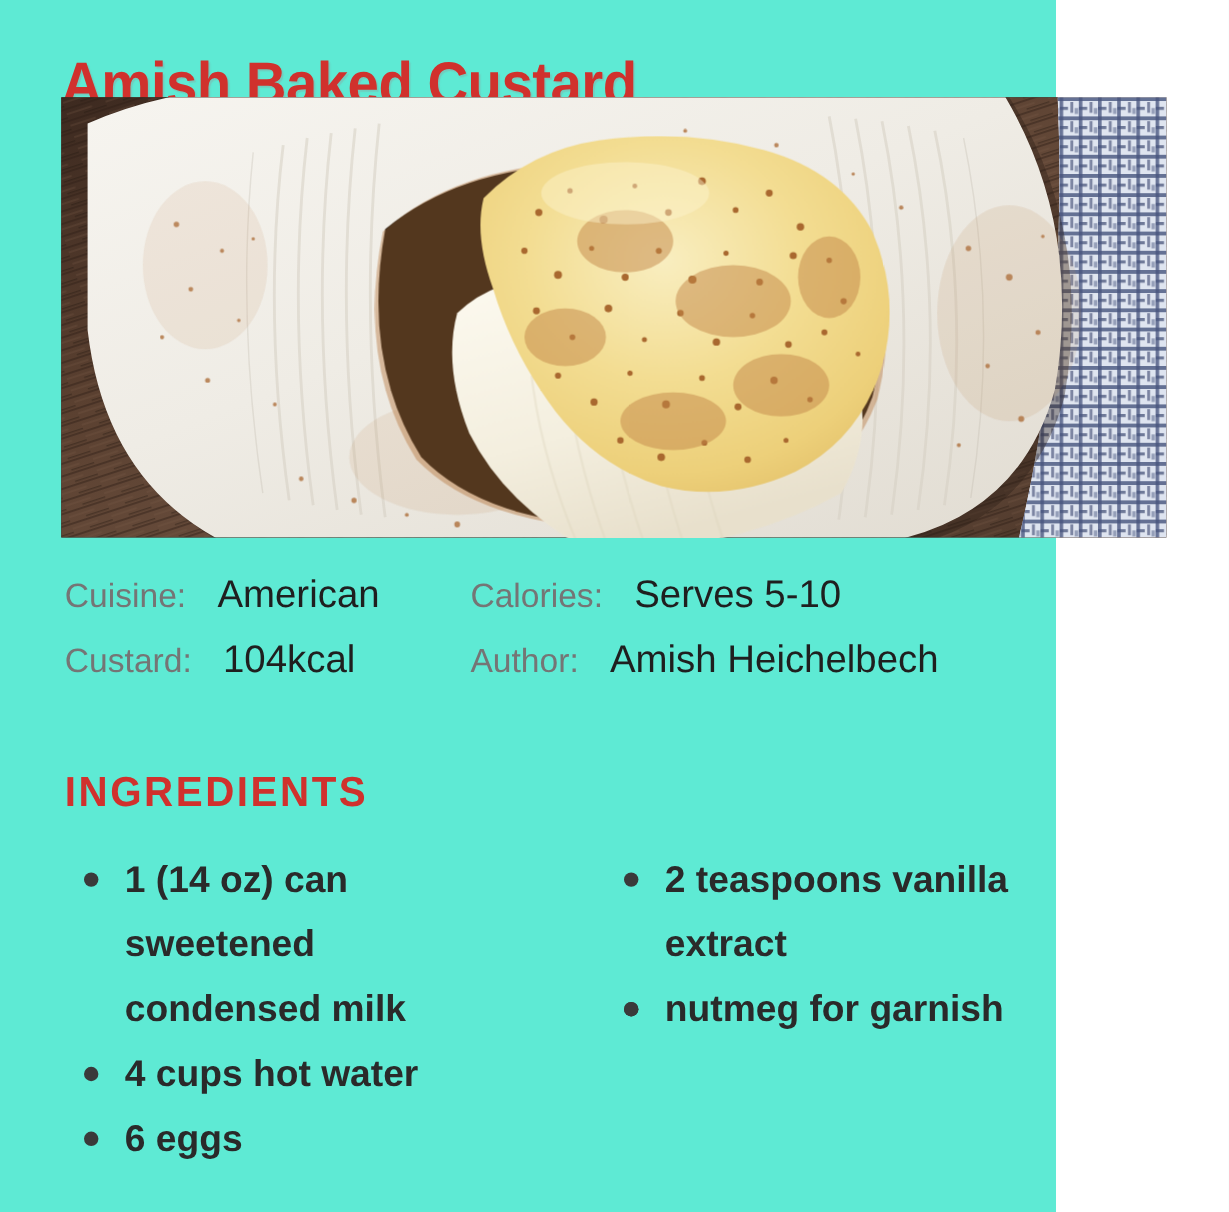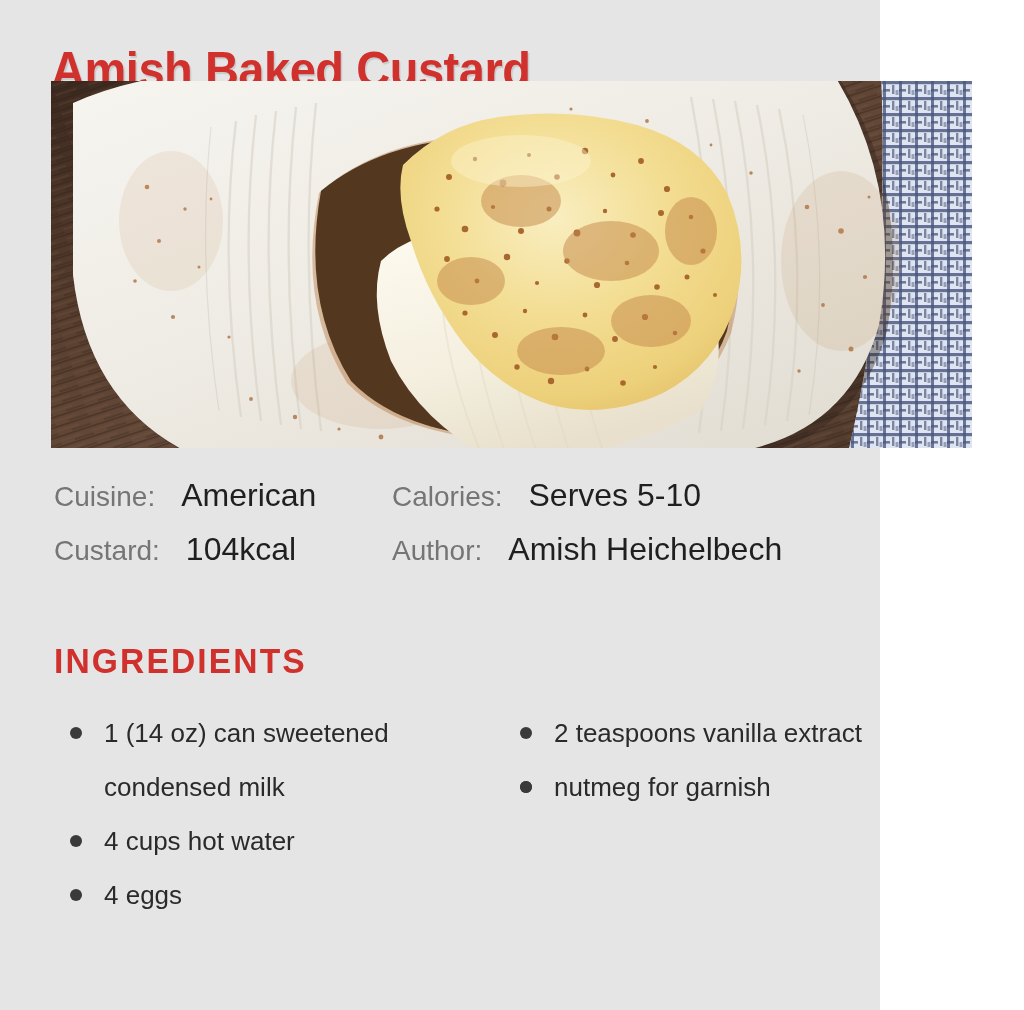--- a/index.html
+++ b/index.html
@@ -13,21 +13,21 @@
     height: 1010px;
     font-family: "Liberation Sans", sans-serif;
     -webkit-font-smoothing: antialiased;
     overflow: hidden;
   }
 
   .card {
     position: relative;
     width: 880px;
     height: 1010px;
-    background: #e5e5e5;
+    background: #5eead4;
   }
 
   
   .recipe-title {
     position: absolute;
     left: 51px;
     top: 4px;
     font-size: 50px;
     line-height: 64px;
     font-weight: bold;
@@ -106,24 +106,24 @@
   .ing-col.right { margin-left: 0px; }
 
   .ing-list {
     list-style: none;
     margin: 0;
     padding: 0;
   }
   .ing-item {
     position: relative;
     padding-left: 52px;
-    font-size: 26px;
+    font-size: 31px;
     line-height: 54px;
     color: #2a2a2a;
-    font-weight: normal;
+    font-weight: bold;
     max-width: 330px;
   }
   .ing-col.right .ing-item { max-width: 372px; }
   .ing-item .bullet {
     position: absolute;
     left: 18px;
     top: 21px;
     width: 12px;
     height: 12px;
     border-radius: 50%;
@@ -359,21 +359,21 @@
         <li class="ing-item">
           <span class="bullet"></span>
           <span>1 (14 oz) can sweetened condensed milk</span>
         </li>
         <li class="ing-item">
           <span class="bullet"></span>
           <span>4 cups hot water</span>
         </li>
         <li class="ing-item">
           <span class="bullet"></span>
-          <span>4 eggs</span>
+          <span>6 eggs</span>
         </li>
       </ul>
     </div>
     <div class="ing-col right">
       <ul class="ing-list">
         <li class="ing-item">
           <span class="bullet"></span>
           <span>2 teaspoons vanilla extract</span>
         </li>
         <li class="ing-item">

